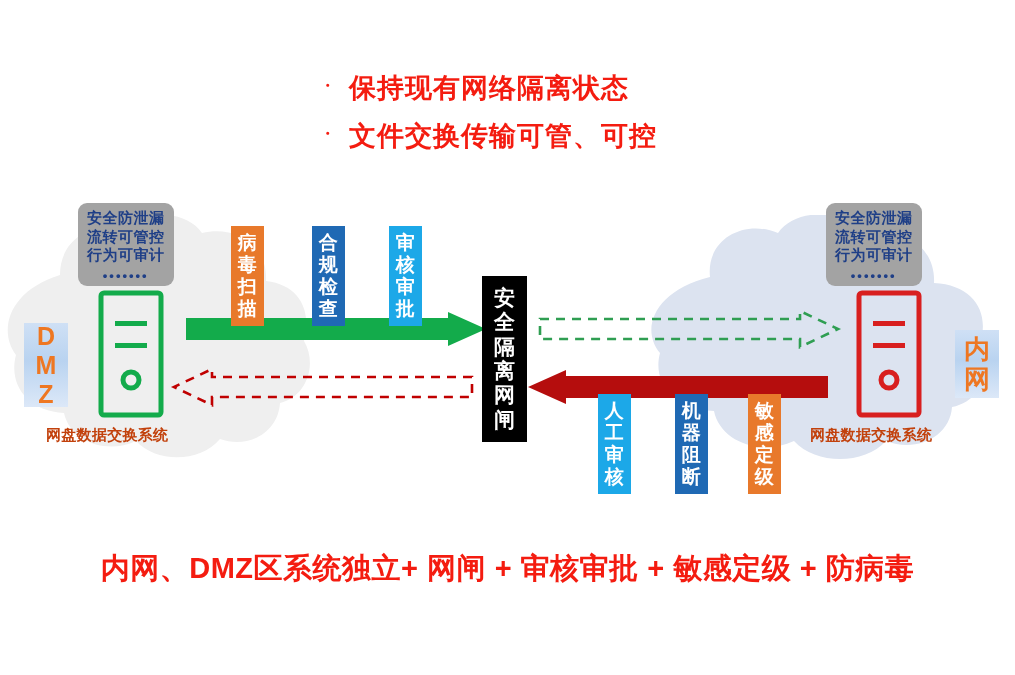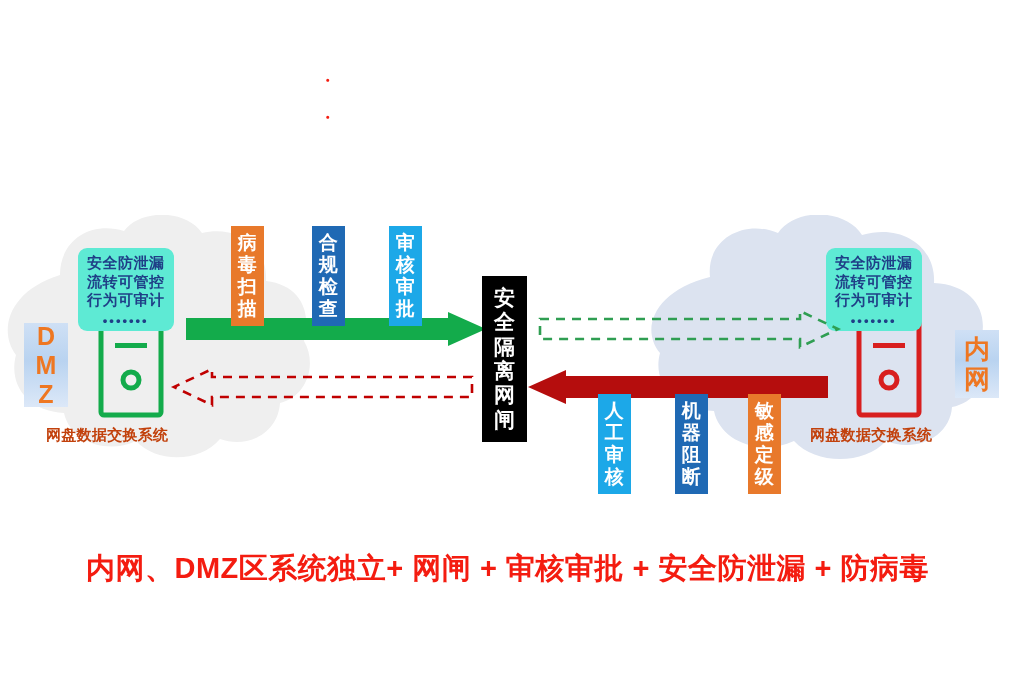--- a/index.html
+++ b/index.html
@@ -44,26 +44,25 @@
     white-space:nowrap;
   }
 
   
   .cloud{position:absolute;}
   .cloud svg{display:block;}
 
   
   .bubble{
     position:absolute;
-    background:#5eead4;
+    background:#a3a3a3;
     border-radius:9px;
     padding:6px 9px 4px 9px;
     text-align:center;
     box-shadow:0 0 0 0 rgba(0,0,0,0);
-    margin-top:45px;
   }
   .bubble-line{
     color:#1f3f87;
     font-size:15px;
     font-weight:bold;
     line-height:1.24;
     white-space:nowrap;
     letter-spacing:0.5px;
   }
   .bubble-dots{
@@ -153,23 +152,25 @@
   }
 </style>
 </head>
 <body>
 
 <div id="canvas">
 
   <div class="bullet-list">
     <div class="bullet-row">
       <div class="bullet-dot">・</div>
+      <div class="bullet-text">保持现有网络隔离状态</div>
     </div>
     <div class="bullet-row">
       <div class="bullet-dot">・</div>
+      <div class="bullet-text">文件交换传输可管、可控</div>
     </div>
   </div>
 
   <div class="cloud" style="left:0px;top:215px;">
     <svg width="330" height="250" viewBox="0 0 330 250">
       <path d="M60,60 C60,24 92,6 124,16 C140,-6 186,-6 202,18
                C238,10 268,32 266,66 C300,70 312,96 304,126
                C318,150 306,182 280,188 C278,218 248,234 220,224
                C200,248 156,248 136,226 C106,240 70,226 64,198
                C28,196 8,170 16,140 C-2,116 8,76 60,60 Z" fill="#efefef"></path>
@@ -301,15 +302,15 @@
 
   <div class="gateway" style="left:482px;top:276px;width:45px;height:166px;">
     <span>安</span>
     <span>全</span>
     <span>隔</span>
     <span>离</span>
     <span>网</span>
     <span>闸</span>
   </div>
 
-  <div class="footer">内网、DMZ区系统独立+ 网闸 + 审核审批 + 安全防泄漏 + 防病毒</div>
+  <div class="footer">内网、DMZ区系统独立+ 网闸 + 审核审批 + 敏感定级 + 防病毒</div>
 
 </div>
 
 </body></html>

